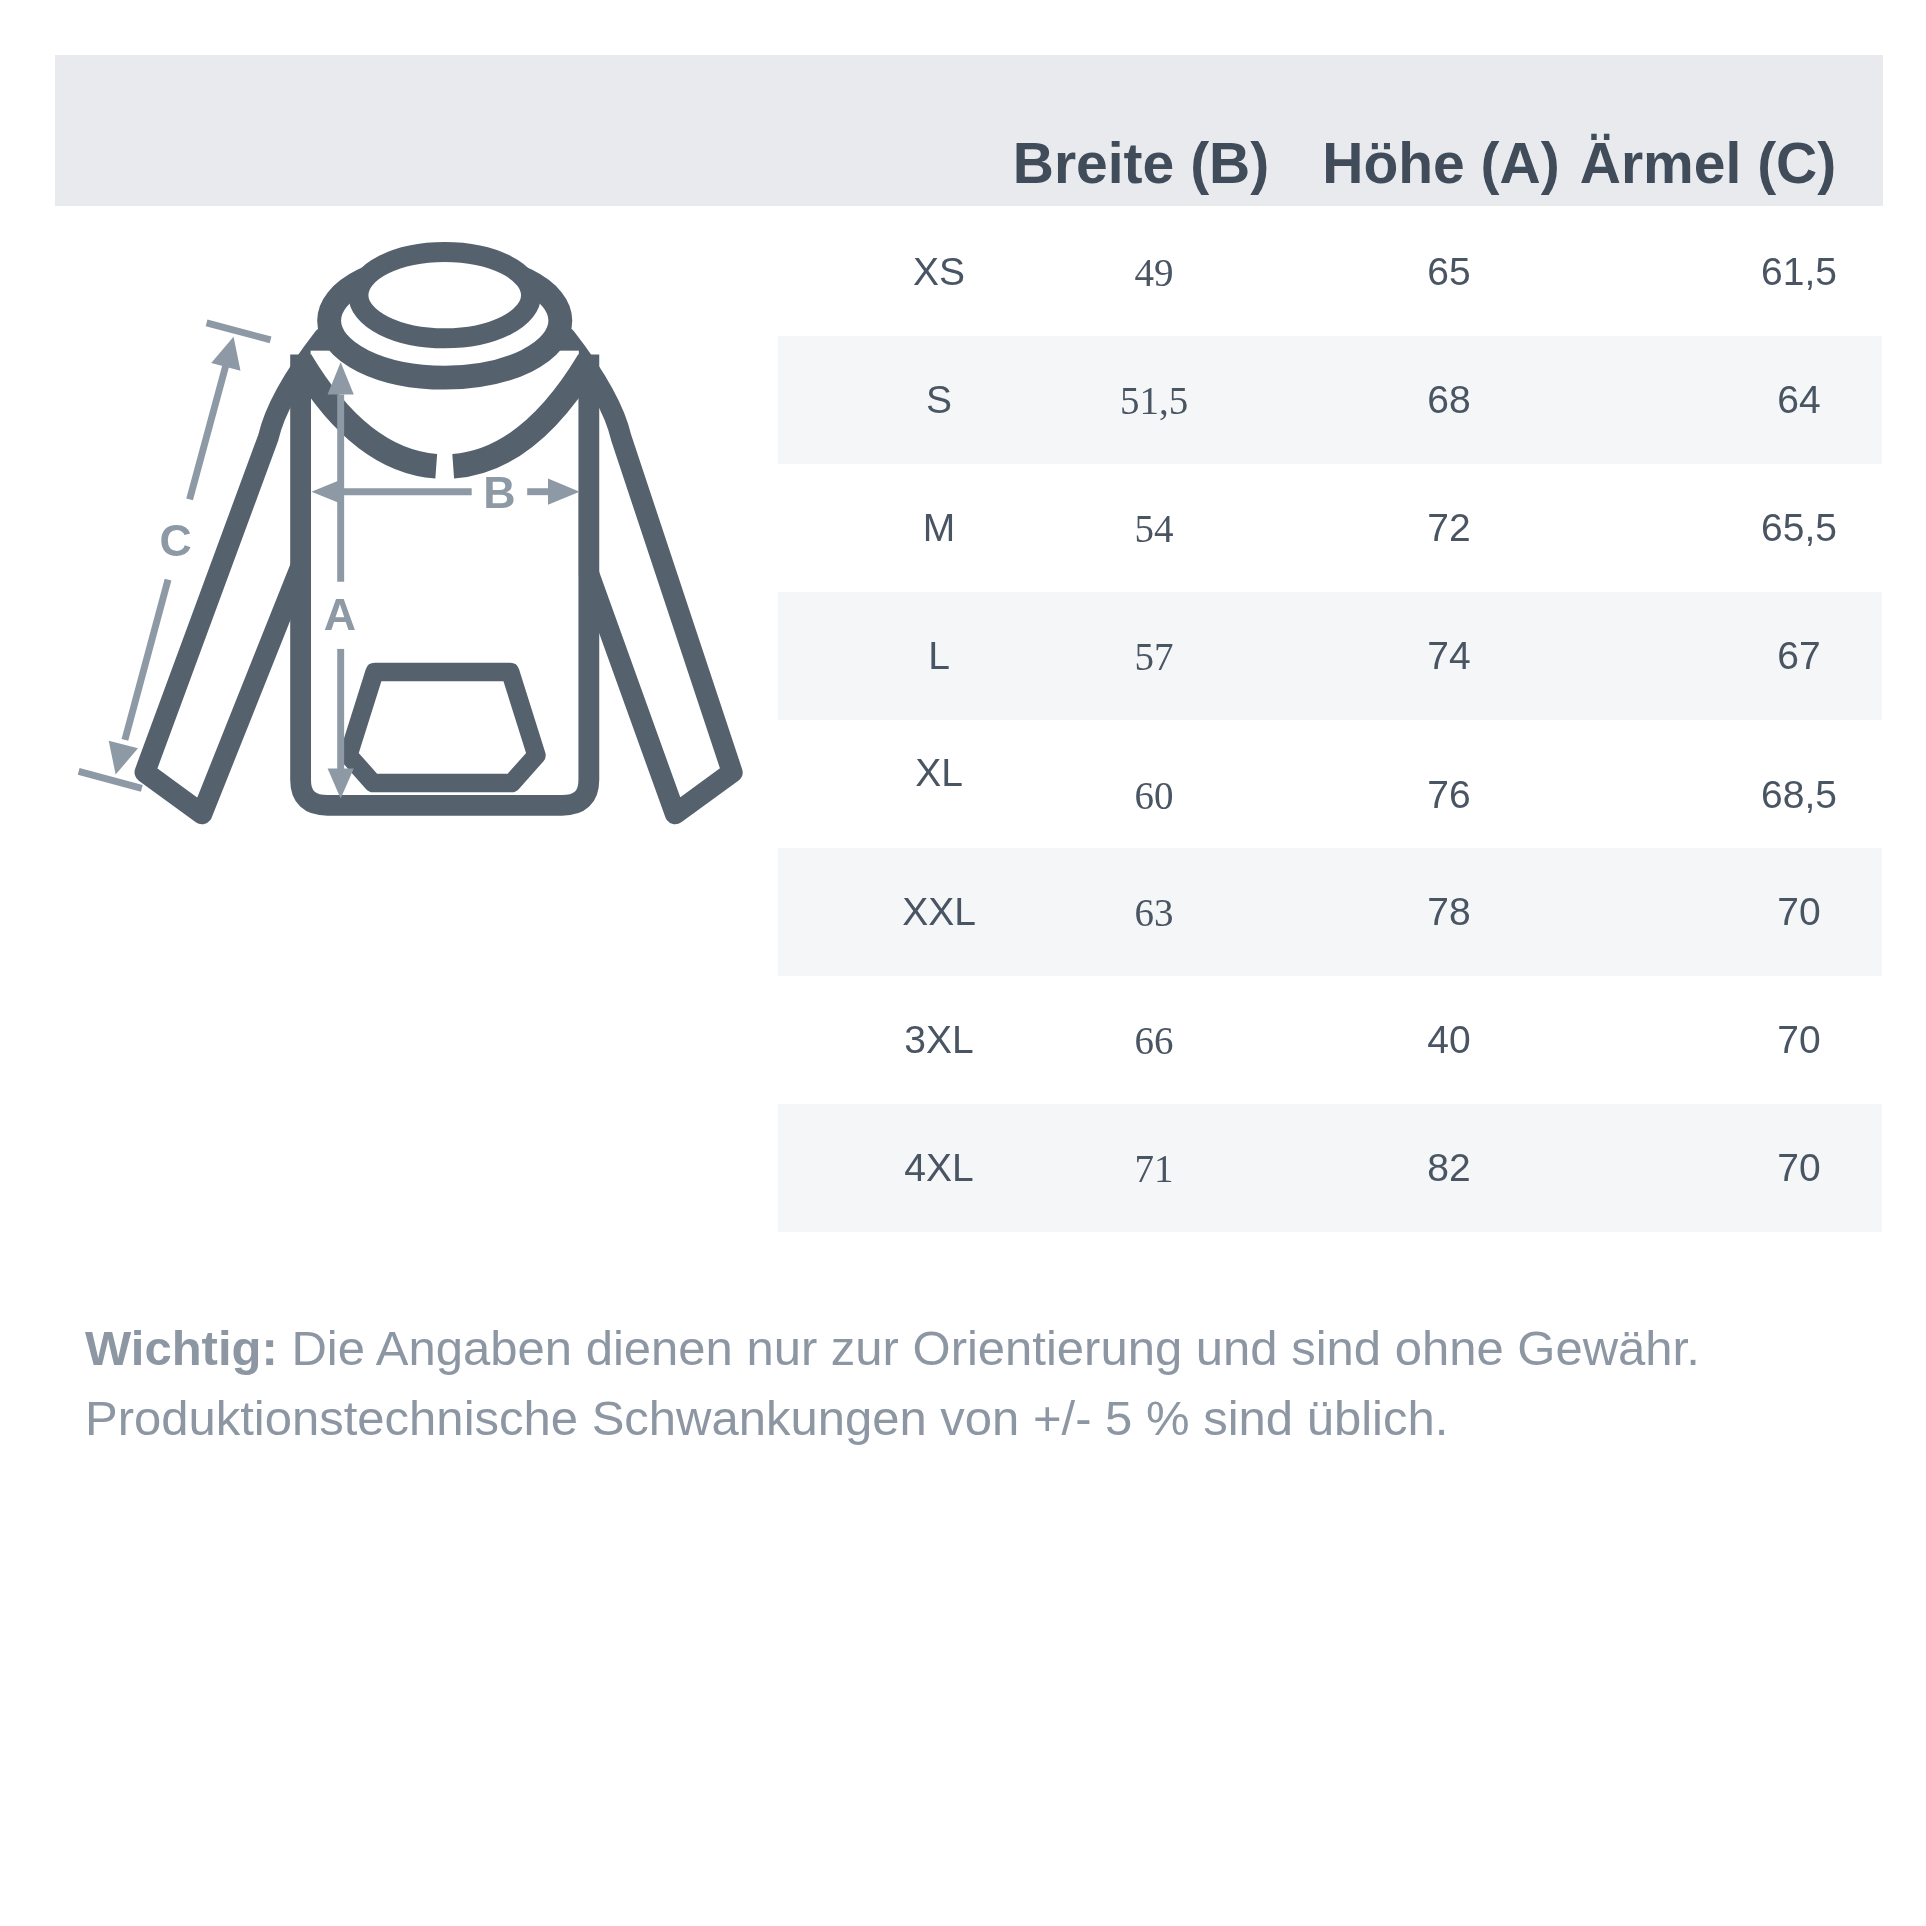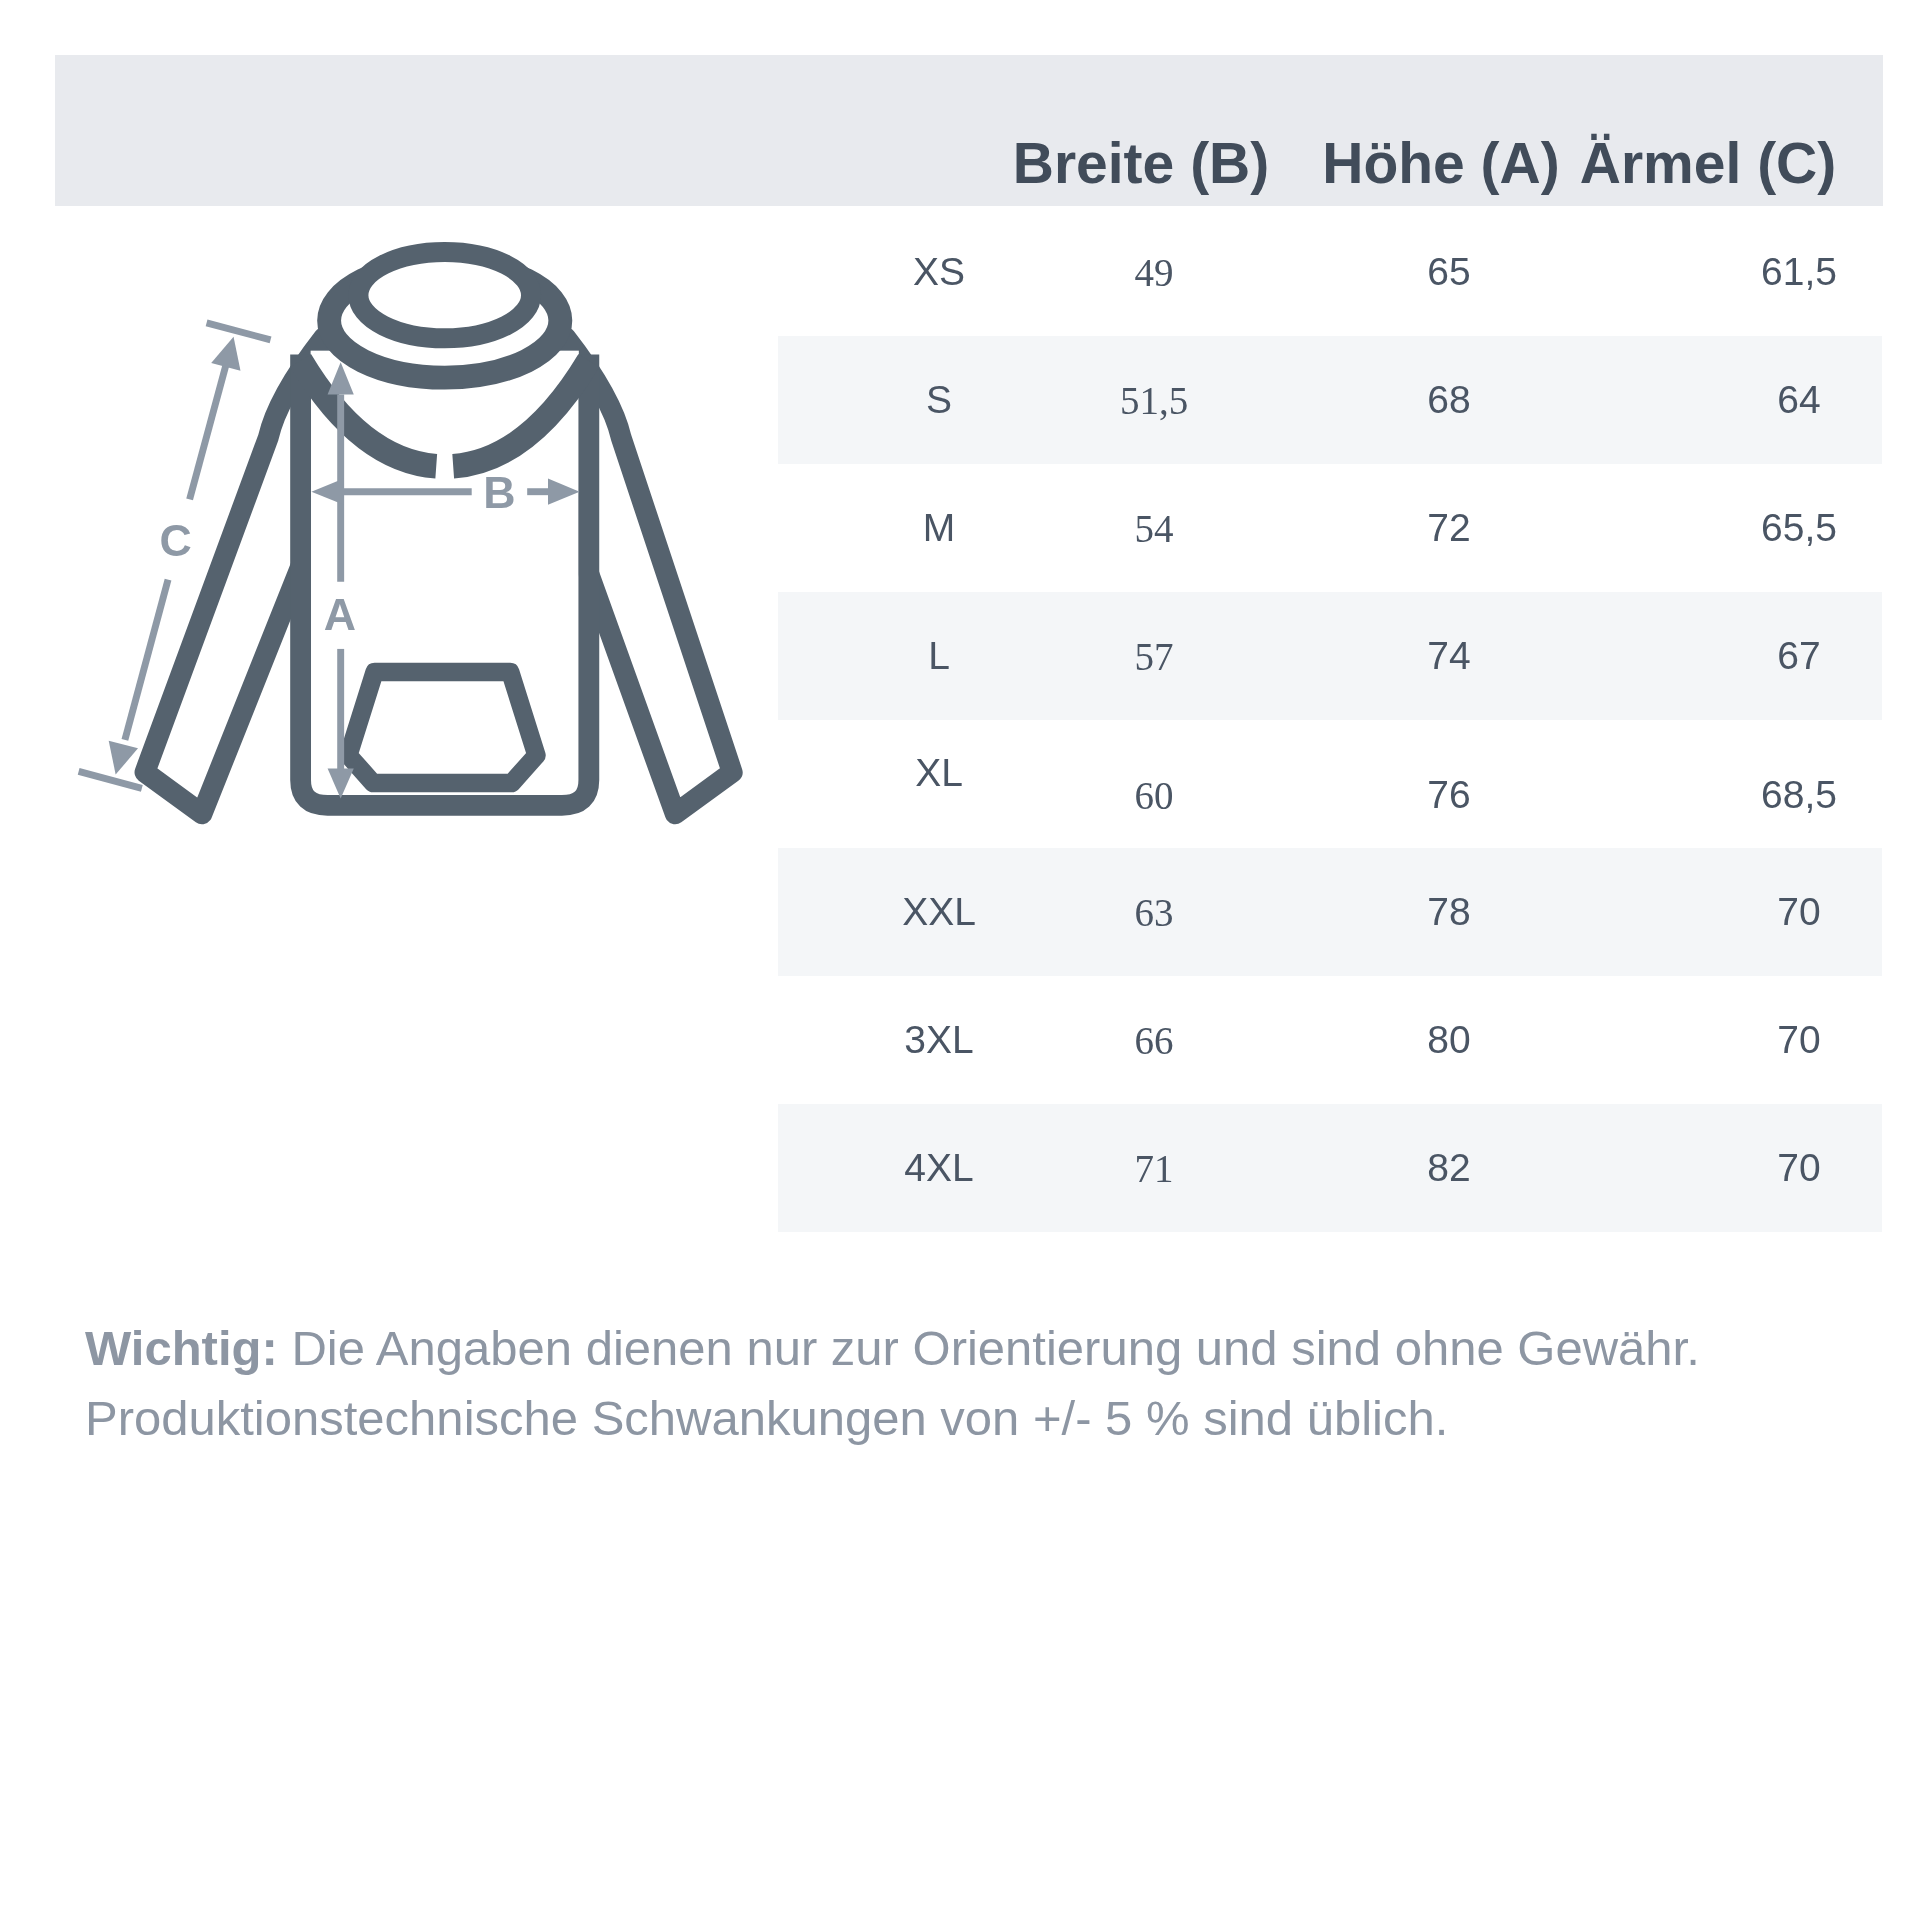--- a/index.html
+++ b/index.html
@@ -112,21 +112,21 @@
       </div>
       <div class="trow striped">
         <span class="cell c0">XXL</span>
         <span class="cell c1">63</span>
         <span class="cell c2">78</span>
         <span class="cell c3">70</span>
       </div>
       <div class="trow">
         <span class="cell c0">3XL</span>
         <span class="cell c1">66</span>
-        <span class="cell c2">80</span>
+        <span class="cell c2">40</span>
         <span class="cell c3">70</span>
       </div>
       <div class="trow striped">
         <span class="cell c0">4XL</span>
         <span class="cell c1">71</span>
         <span class="cell c2">82</span>
         <span class="cell c3">70</span>
       </div>
     </div>
 

